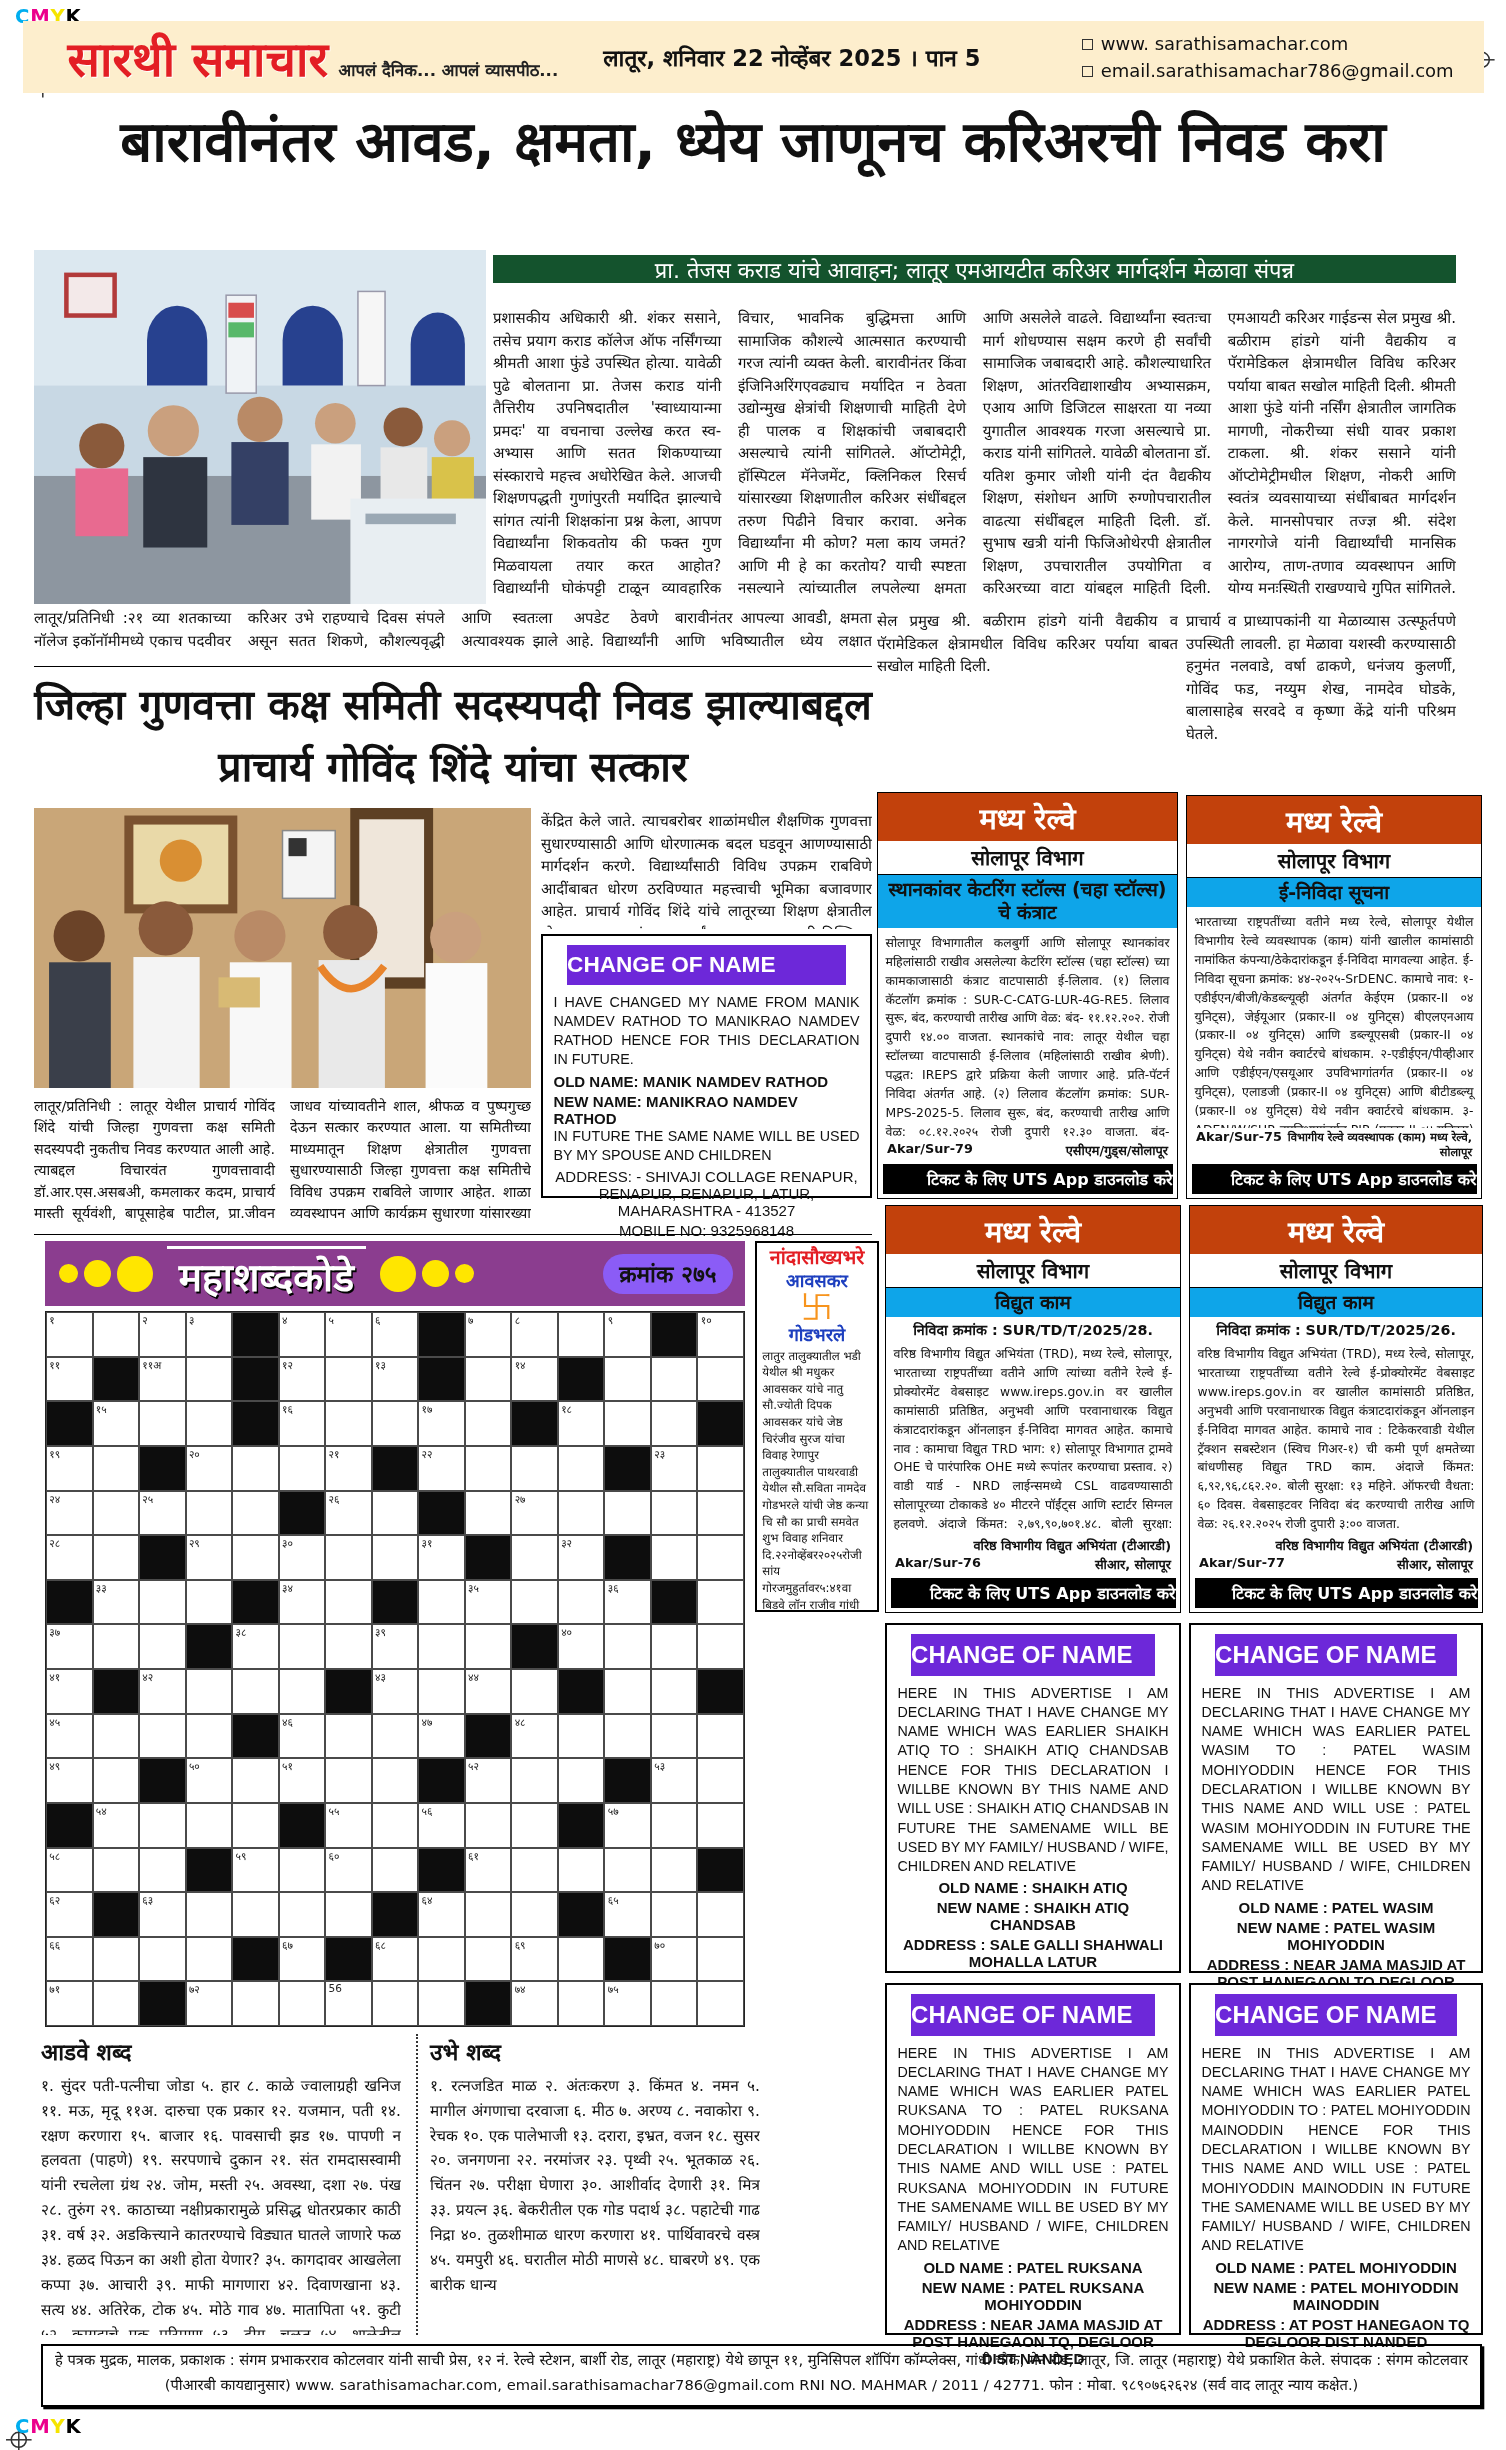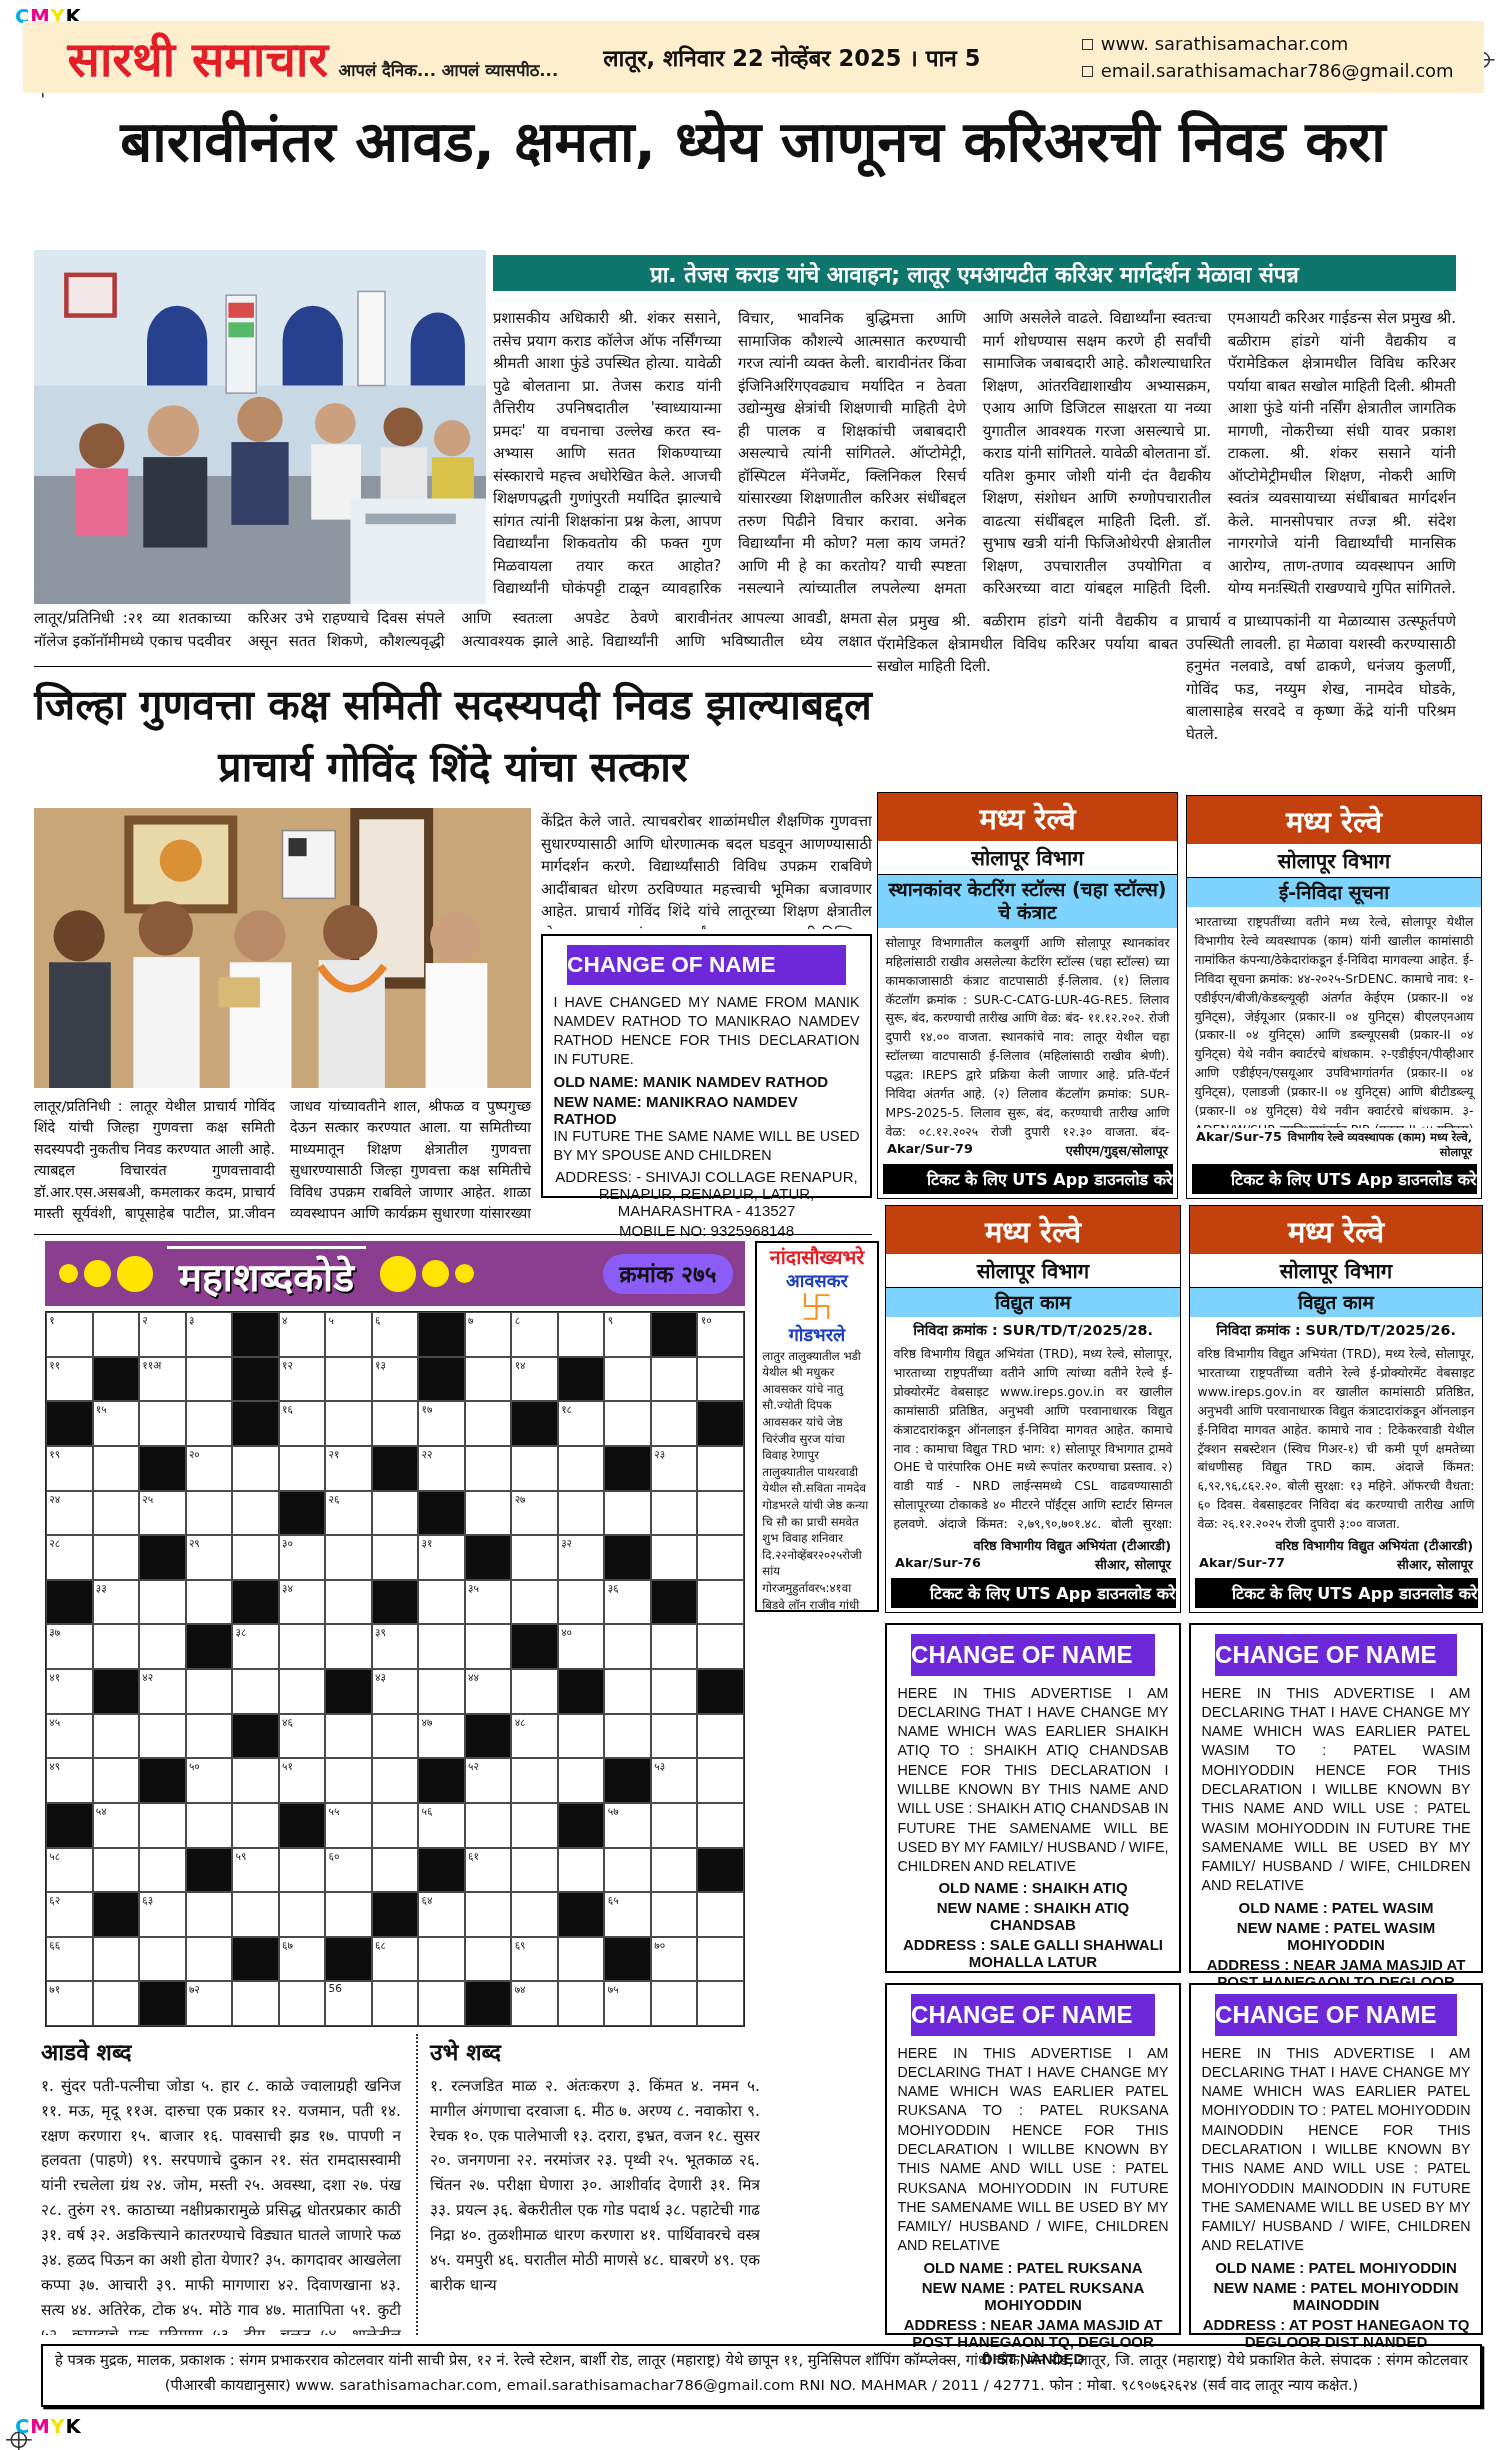--- a/index.html
+++ b/index.html
@@ -12,21 +12,21 @@
   .regmark{width:25.6px;height:25.6px;}
   #masthead{left:22.6px;top:21px;width:1461px;height:72px;background:#fdeecd;display:flex;align-items:center;}
   #logo{font-size:48px;font-weight:800;color:#e31e24;margin-left:45px;text-shadow:0.8px 0.8px 0 #fff;white-space:nowrap;}
   #tagline{font-size:16.6px;font-weight:bold;color:#222;margin-left:10.5px;margin-top:25.6px;white-space:nowrap;}
   #dateline{font-size:22.6px;font-weight:800;color:#111;margin-left:45px;white-space:nowrap;}
   #contact{margin-left:auto;margin-right:30px;font-size:18px;line-height:1.5;}
   .sq{display:inline-block;width:9px;height:9px;border:1.5px solid #333;margin-right:7.5px;}
   
   #headline1{left:30px;top:113px;width:1446px;text-align:center;font-size:56px;font-weight:800;line-height:1.05;}
   #photo1{left:34px;top:250px;width:452px;height:354px;}
-  #subhead1{left:493px;top:255px;width:963px;height:36px;background:#0f766e;color:#fff;display:flex;align-items:center;justify-content:center;font-size:22px;font-weight:bold;}
+  #subhead1{left:493px;top:255px;width:963px;height:28px;background:#14532d;color:#fff;display:flex;align-items:center;justify-content:center;font-size:22px;font-weight:normal;}
   .bodytext{font-size:15px;line-height:1.5;text-align:justify;overflow:hidden;}
   #a1-right{left:493px;top:307px;width:963px;height:295px;column-count:4;column-gap:16.6px;}
   #a1-left{left:34px;top:607px;width:838px;height:54px;column-count:4;column-gap:16.6px;}
   #a1-mid2{left:877px;top:610px;width:301px;height:175px;}
   #a1-right2{left:1186px;top:610px;width:270px;height:179px;}
   
   #rule1{left:34px;top:666px;width:838px;border-top:1.5px solid #000;}
   #headline2{left:34px;top:675px;width:838px;font-size:41px;font-weight:800;line-height:1.5;text-align:center;}
   #photo2{left:34px;top:808px;width:497px;height:280px;}
   #a2-right{left:541px;top:810px;width:331px;height:119px;font-size:15px;}
@@ -40,21 +40,21 @@
   #con1{left:541px;top:934px;width:331px;height:264px;}
   #con1 .con-title{font-size:22.6px;}
   #con2{left:885px;top:1623px;width:296px;height:350px;}
   #con3{left:1189px;top:1623px;width:294px;height:350px;}
   #con4{left:885px;top:1983px;width:296px;height:352px;}
   #con5{left:1189px;top:1983px;width:294px;height:352px;}
   
   .rail{border:1.5px solid #000;background:#fff;box-sizing:border-box;display:flex;flex-direction:column;}
   .rail-title{background:#c2410c;color:#fff;text-align:center;font-size:29px;font-weight:800;padding:4.5px 0;}
   .rail-div{text-align:center;font-size:20.3px;font-weight:bold;padding:2.3px 0;border-bottom:1.5px solid #000;}
-  .rail-sub{background:#7dd3fc;text-align:center;font-size:19px;font-weight:bold;padding:3px 4.5px;line-height:1.25;}
+  .rail-sub{background:#0ea5e9;text-align:center;font-size:19px;font-weight:bold;padding:3px 4.5px;line-height:1.25;}
   .rail-body{font-size:12.4px;line-height:1.52;text-align:justify;padding:6px 7.5px;overflow:hidden;flex:1;}
   .rail-signrow{display:flex;justify-content:space-between;font-size:12.8px;font-weight:bold;padding:1.5px 9px;}
   .rail-sigtop{text-align:right;font-size:12.8px;font-weight:bold;padding:0 9px;}
   .uts{background:#000;color:#fff;text-align:right;font-size:16px;font-weight:bold;padding:3.8px 0;margin:3px 4.5px 4.5px 4.5px;}
   #catering{left:877px;top:792px;width:301px;height:407px;}
   #etender{left:1186px;top:795px;width:296px;height:404px;}
   #elec1{left:885px;top:1205px;width:296px;height:408px;}
   #elec2{left:1189px;top:1205px;width:294px;height:408px;}
   .tender-no{font-size:14.3px;font-weight:bold;text-align:center;padding:3px 0 0 0;}
   

